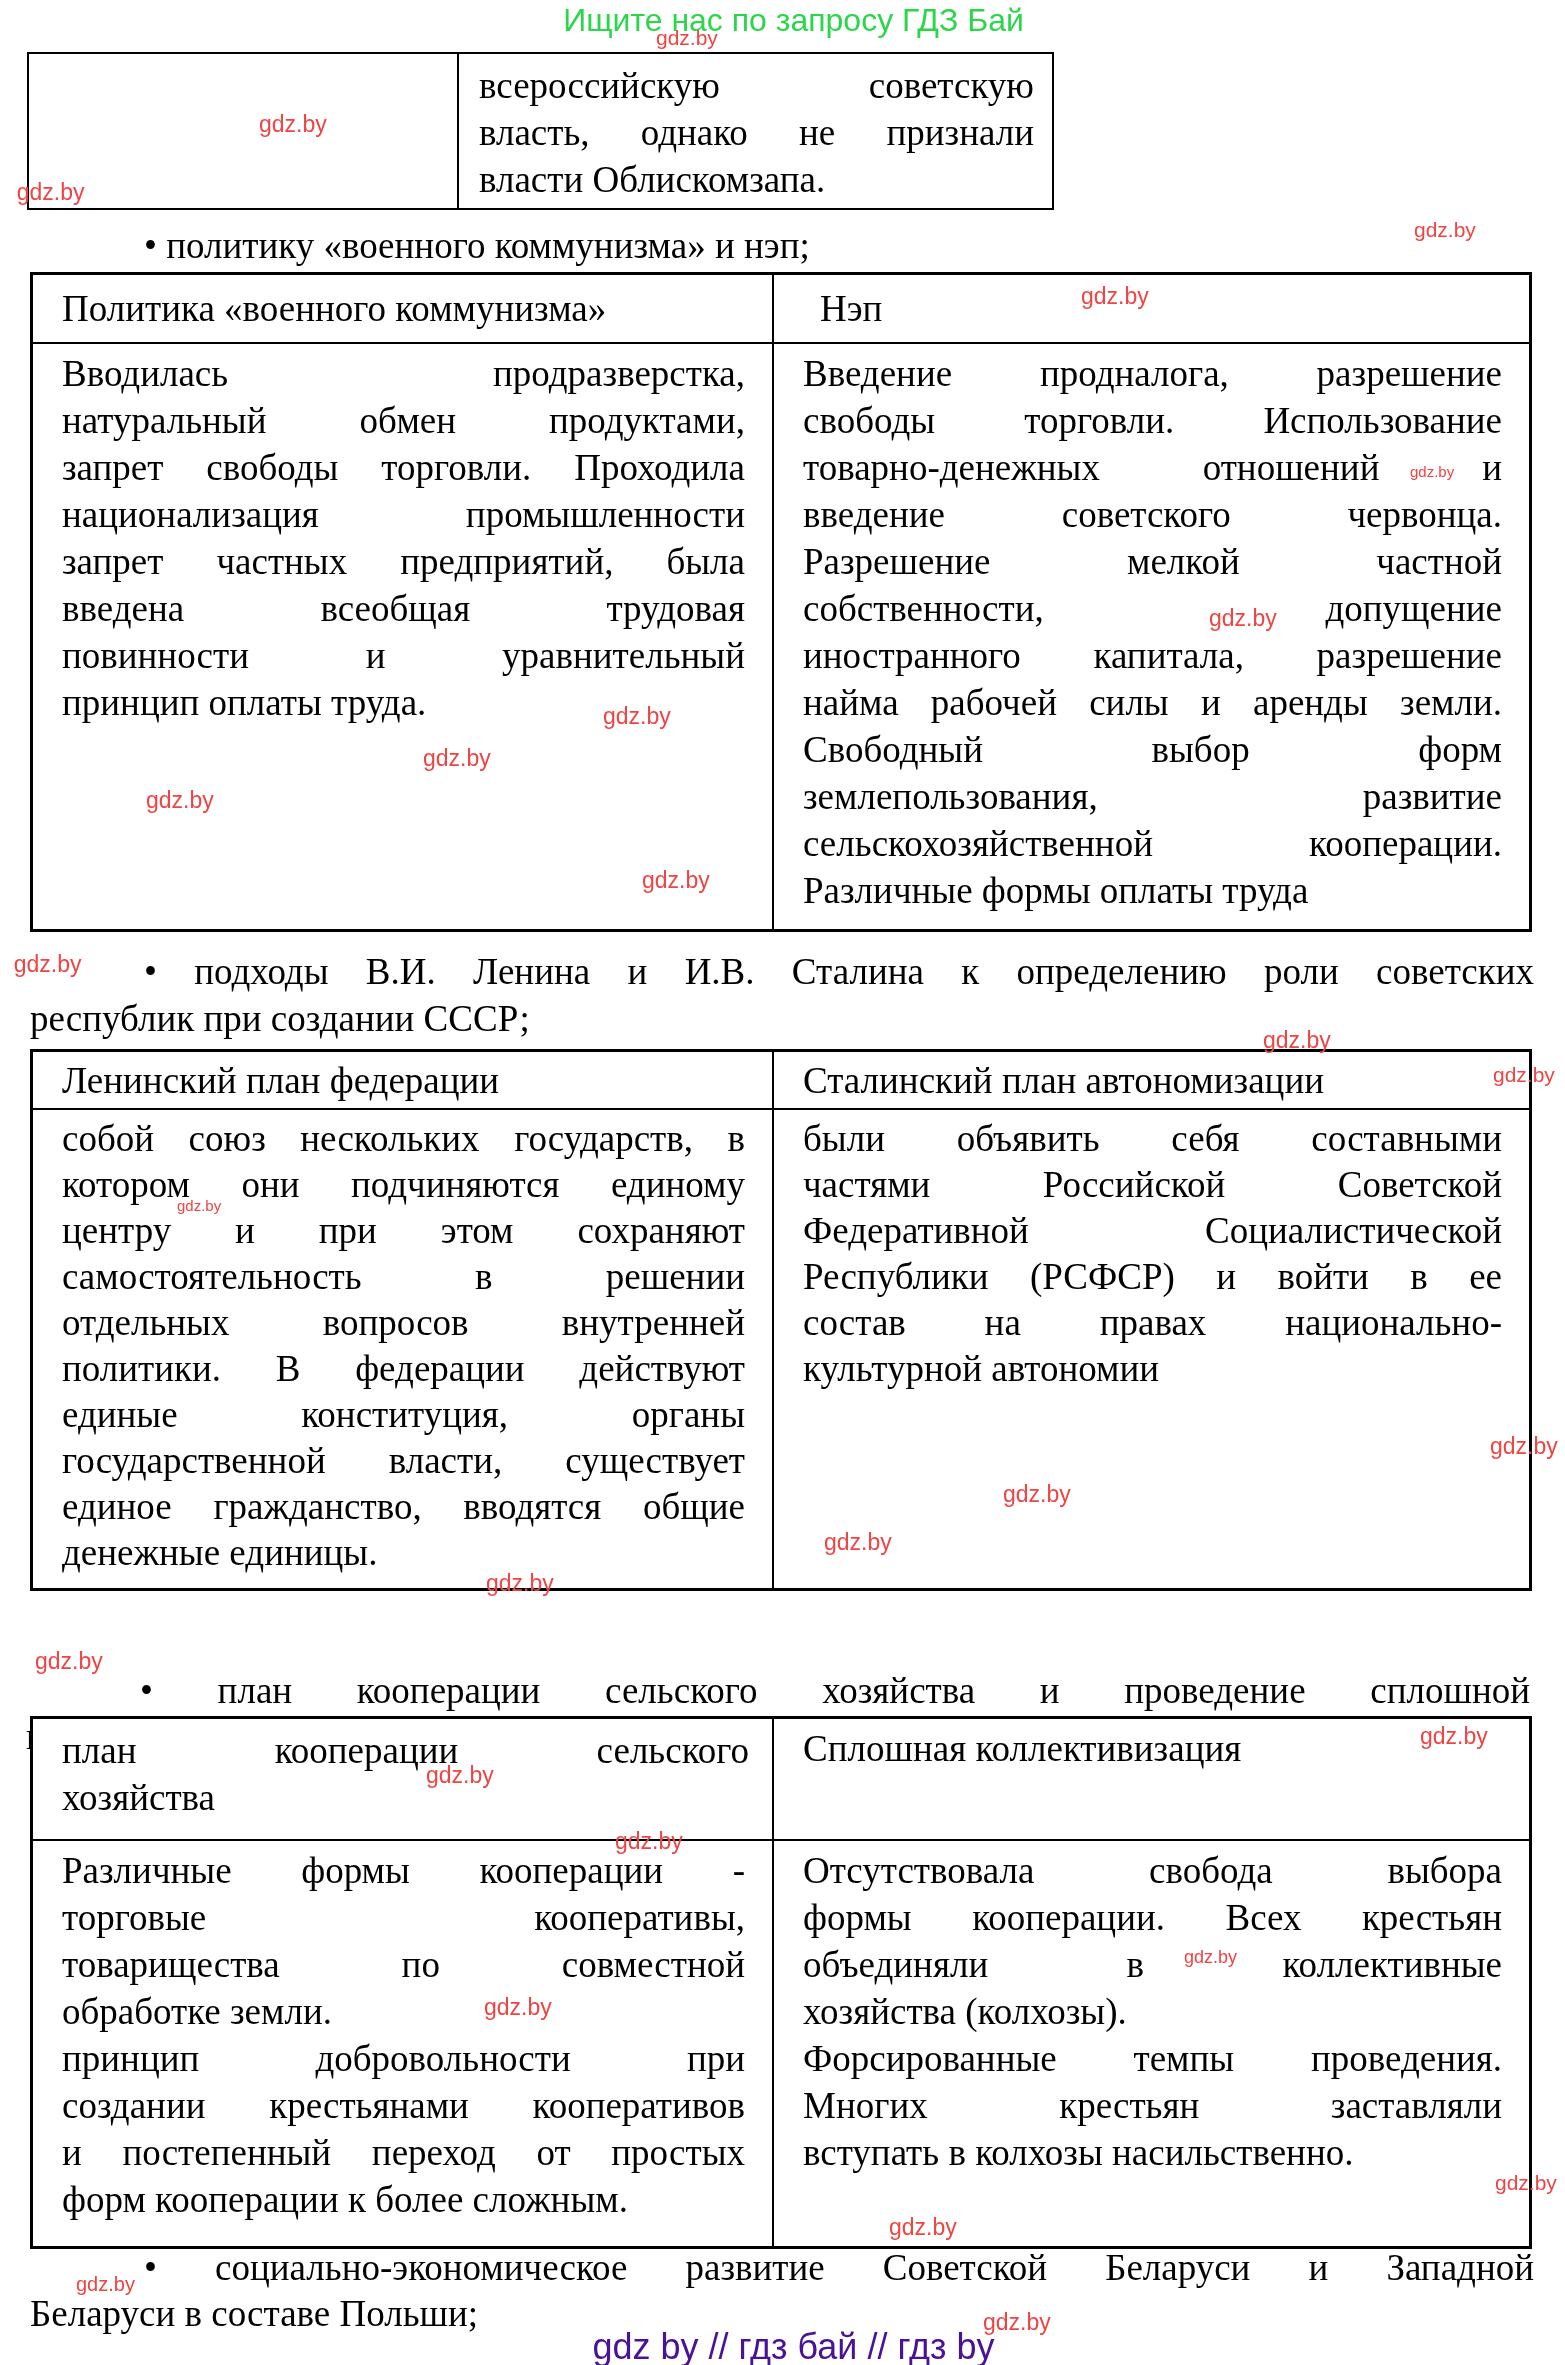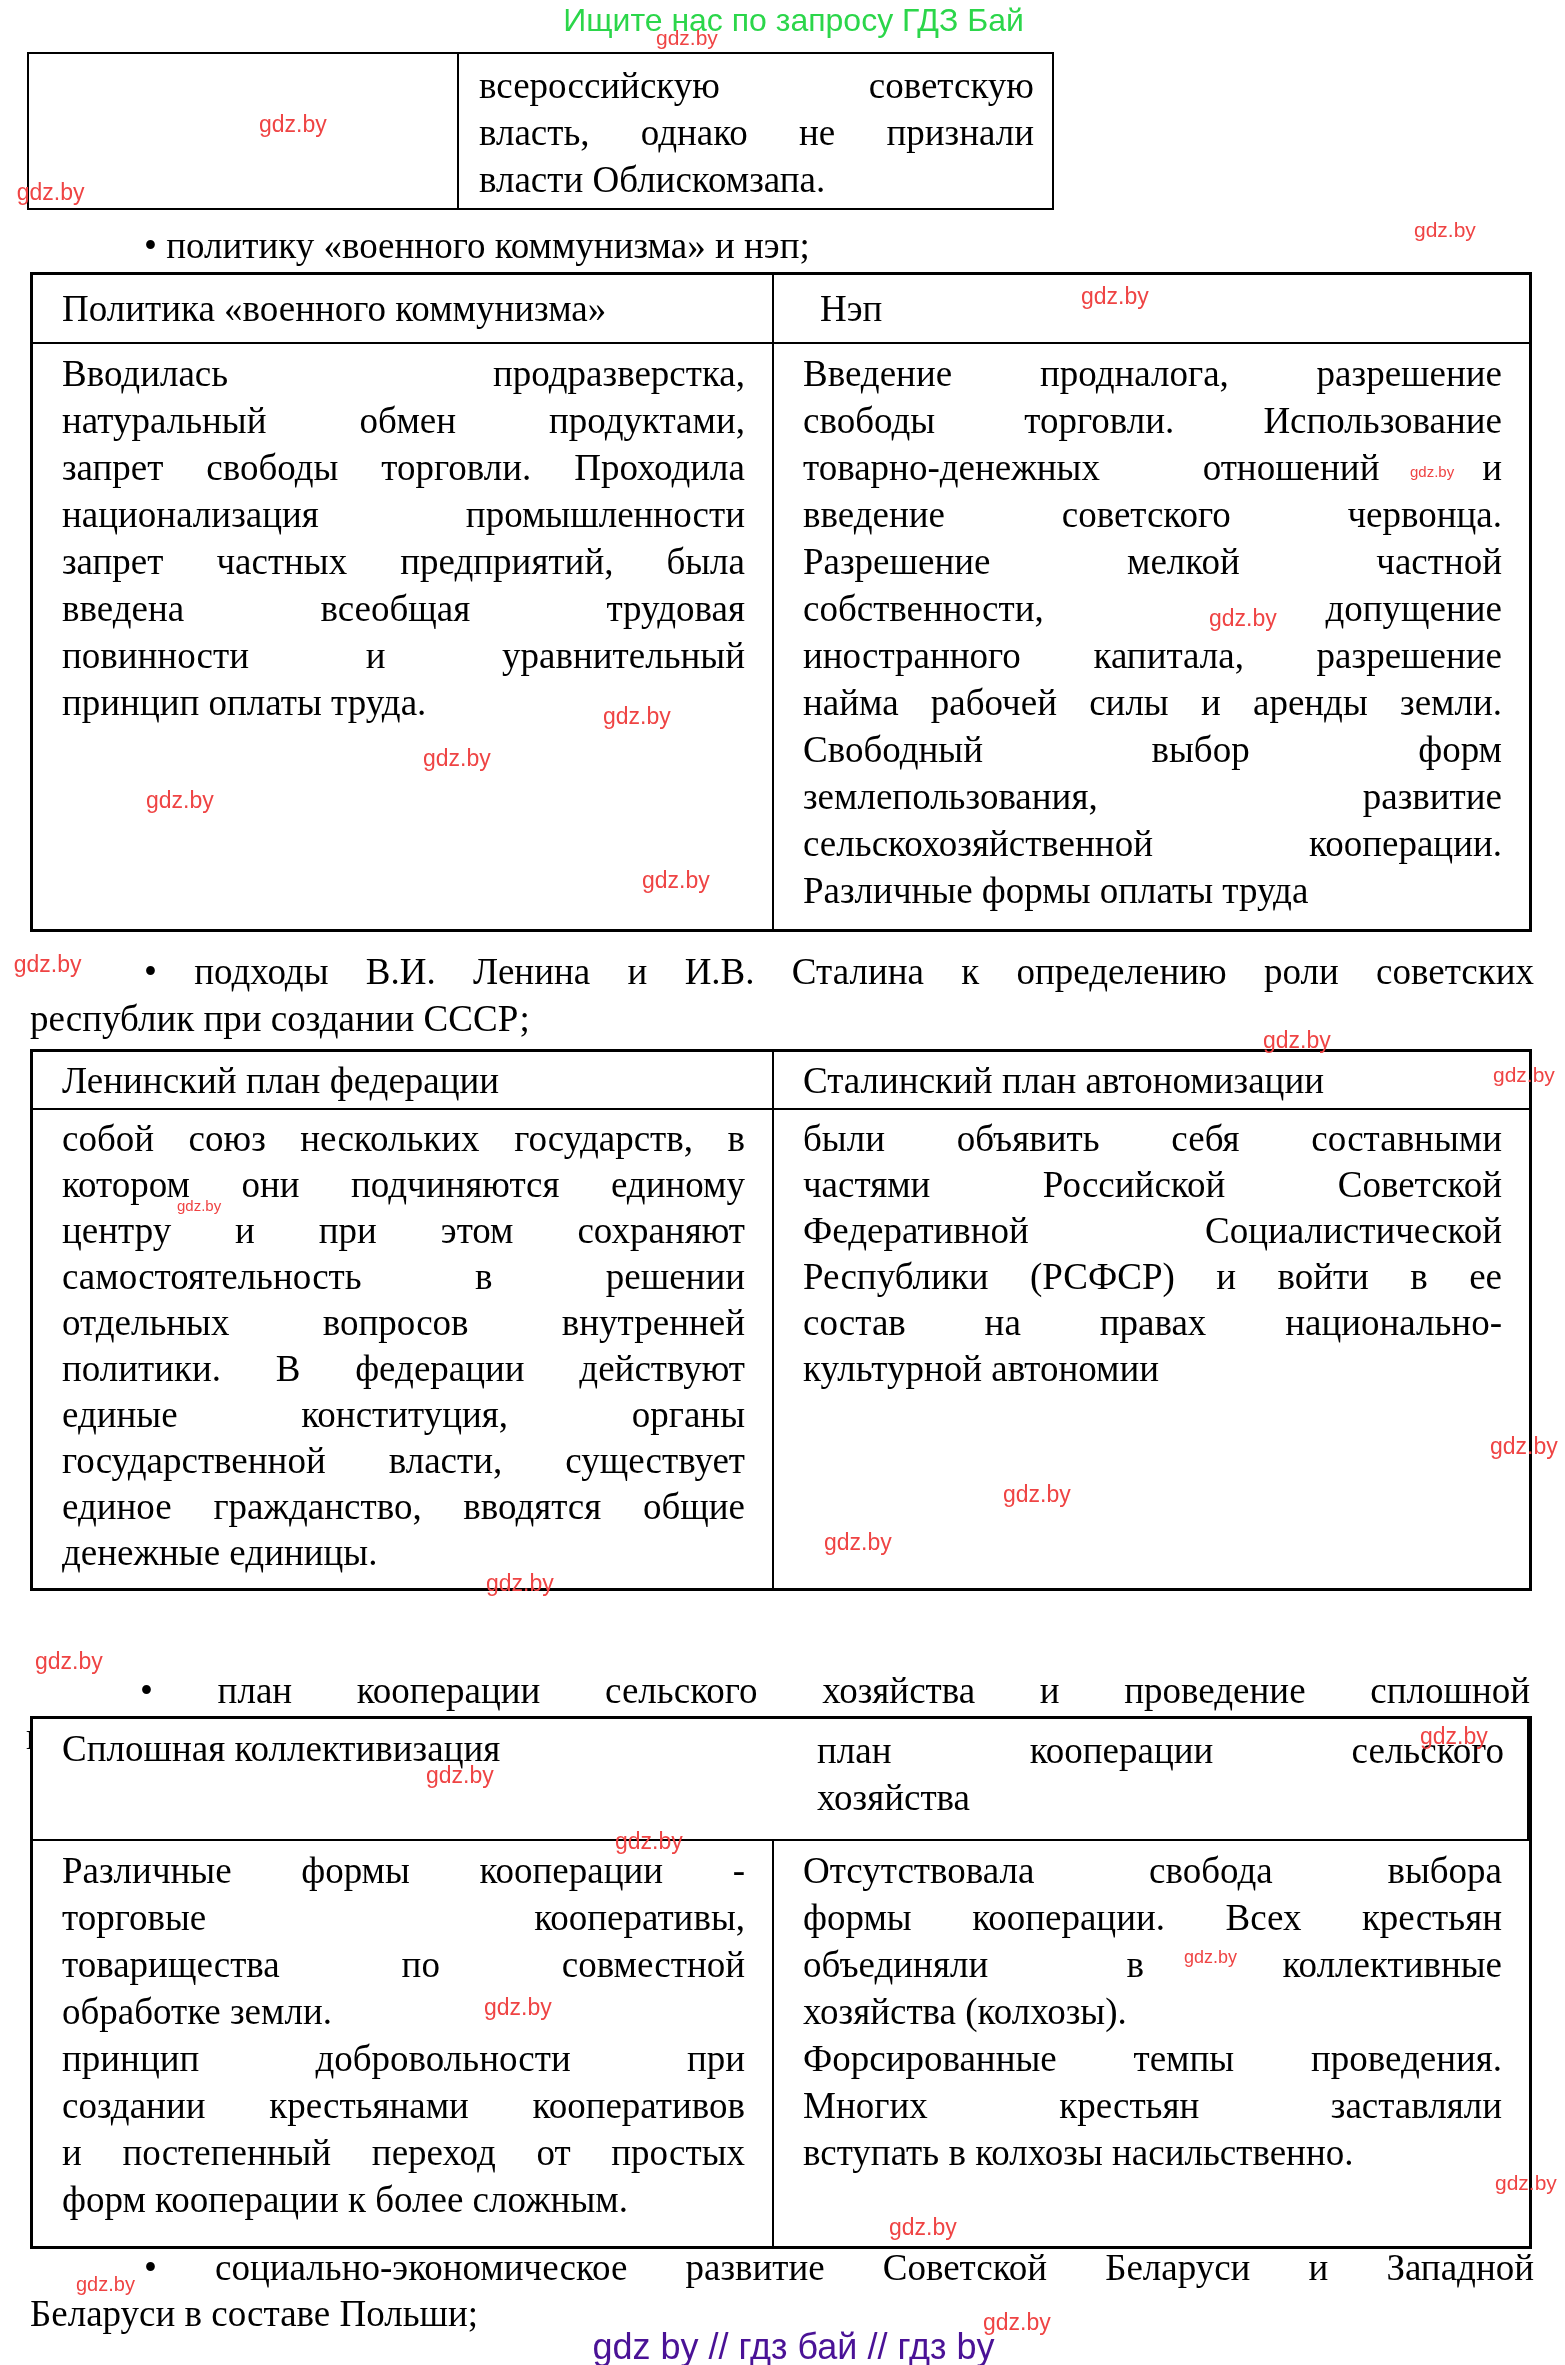--- a/index.html
+++ b/index.html
@@ -133,25 +133,25 @@
     </div>
   </div>
 
   <div class="bullets bullet3">
       <div class="ln j ind">• план кооперации сельского хозяйства и проведение сплошной</div>
       <div class="ln">коллективизации в БССР;</div>
     </div>
 
   <div class="tbl" id="t3">
     <div class="thead">
-      <div class="hcell top wrest">Сплошная коллективизация</div>
       <div class="hcell top cellL w973">
           <div class="ln j">план кооперации сельского</div>
           <div class="ln">хозяйства</div>
         </div>
+      <div class="hcell top wrest">Сплошная коллективизация</div>
     </div>
     <div class="tbody">
       <div class="cell cellL w973">
           <div class="ln j">Различные формы кооперации -</div>
           <div class="ln j">торговые кооперативы,</div>
           <div class="ln j">товарищества по совместной</div>
           <div class="ln">обработке земли.</div>
           <div class="ln j">принцип добровольности при</div>
           <div class="ln j">создании крестьянами кооперативов</div>
           <div class="ln j">и постепенный переход от простых</div>

